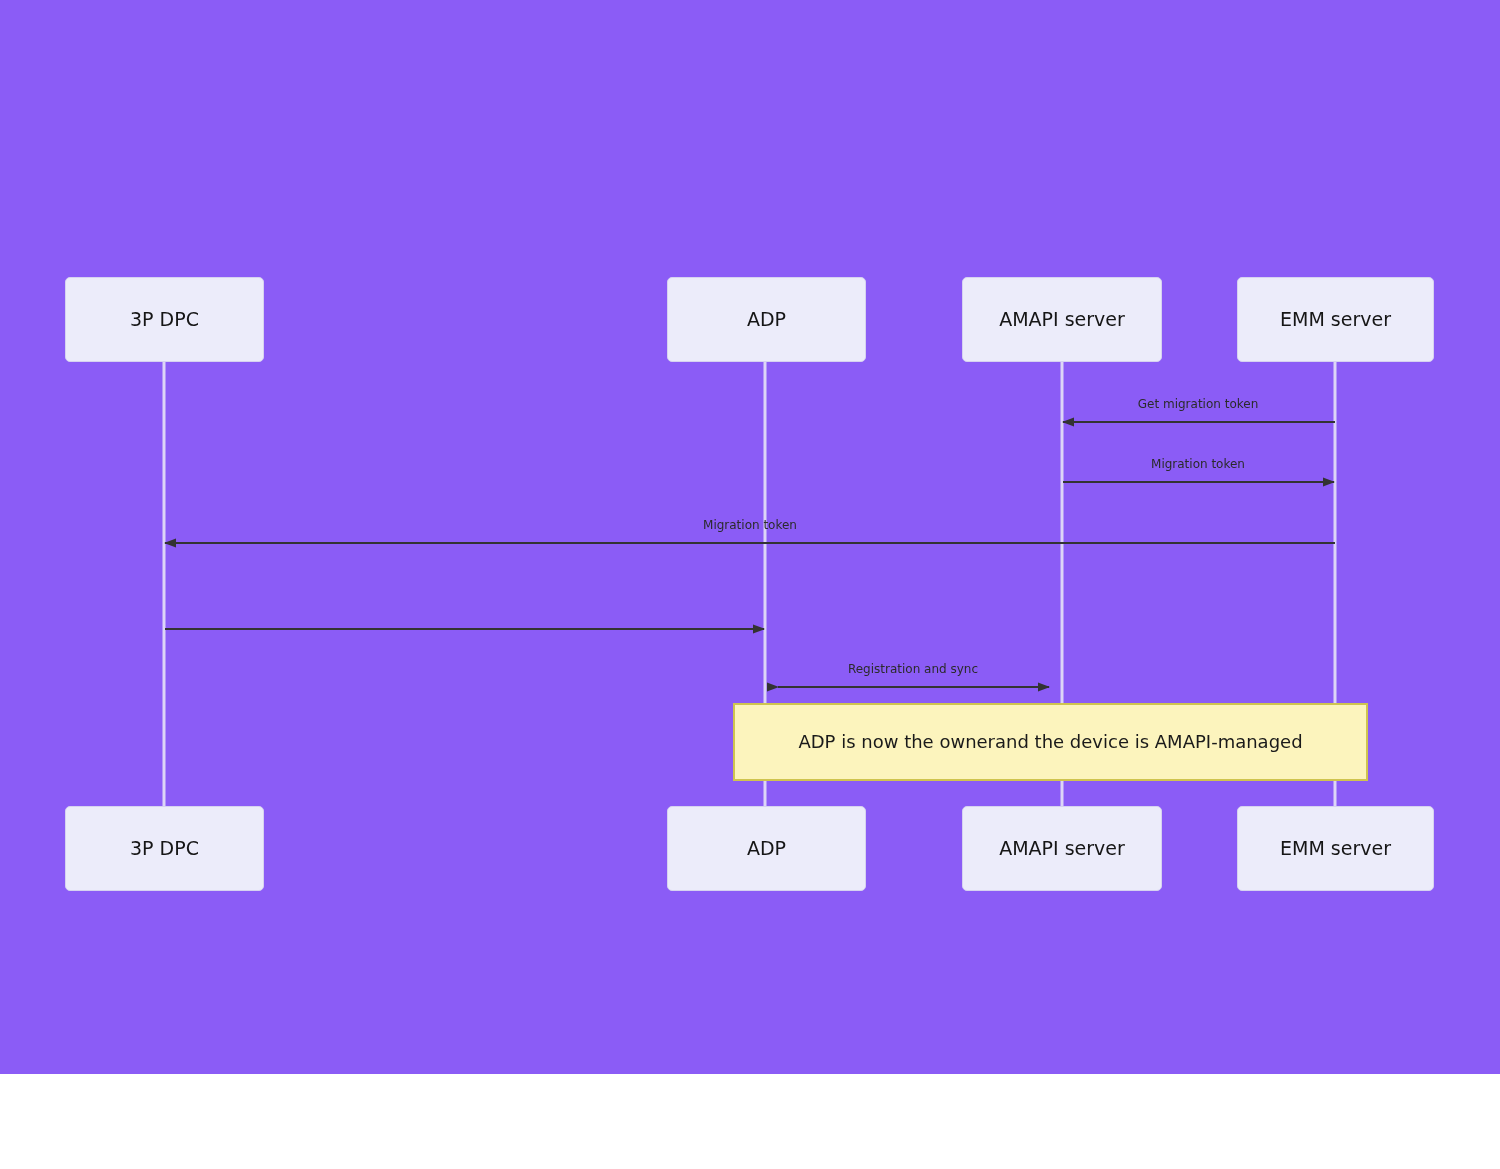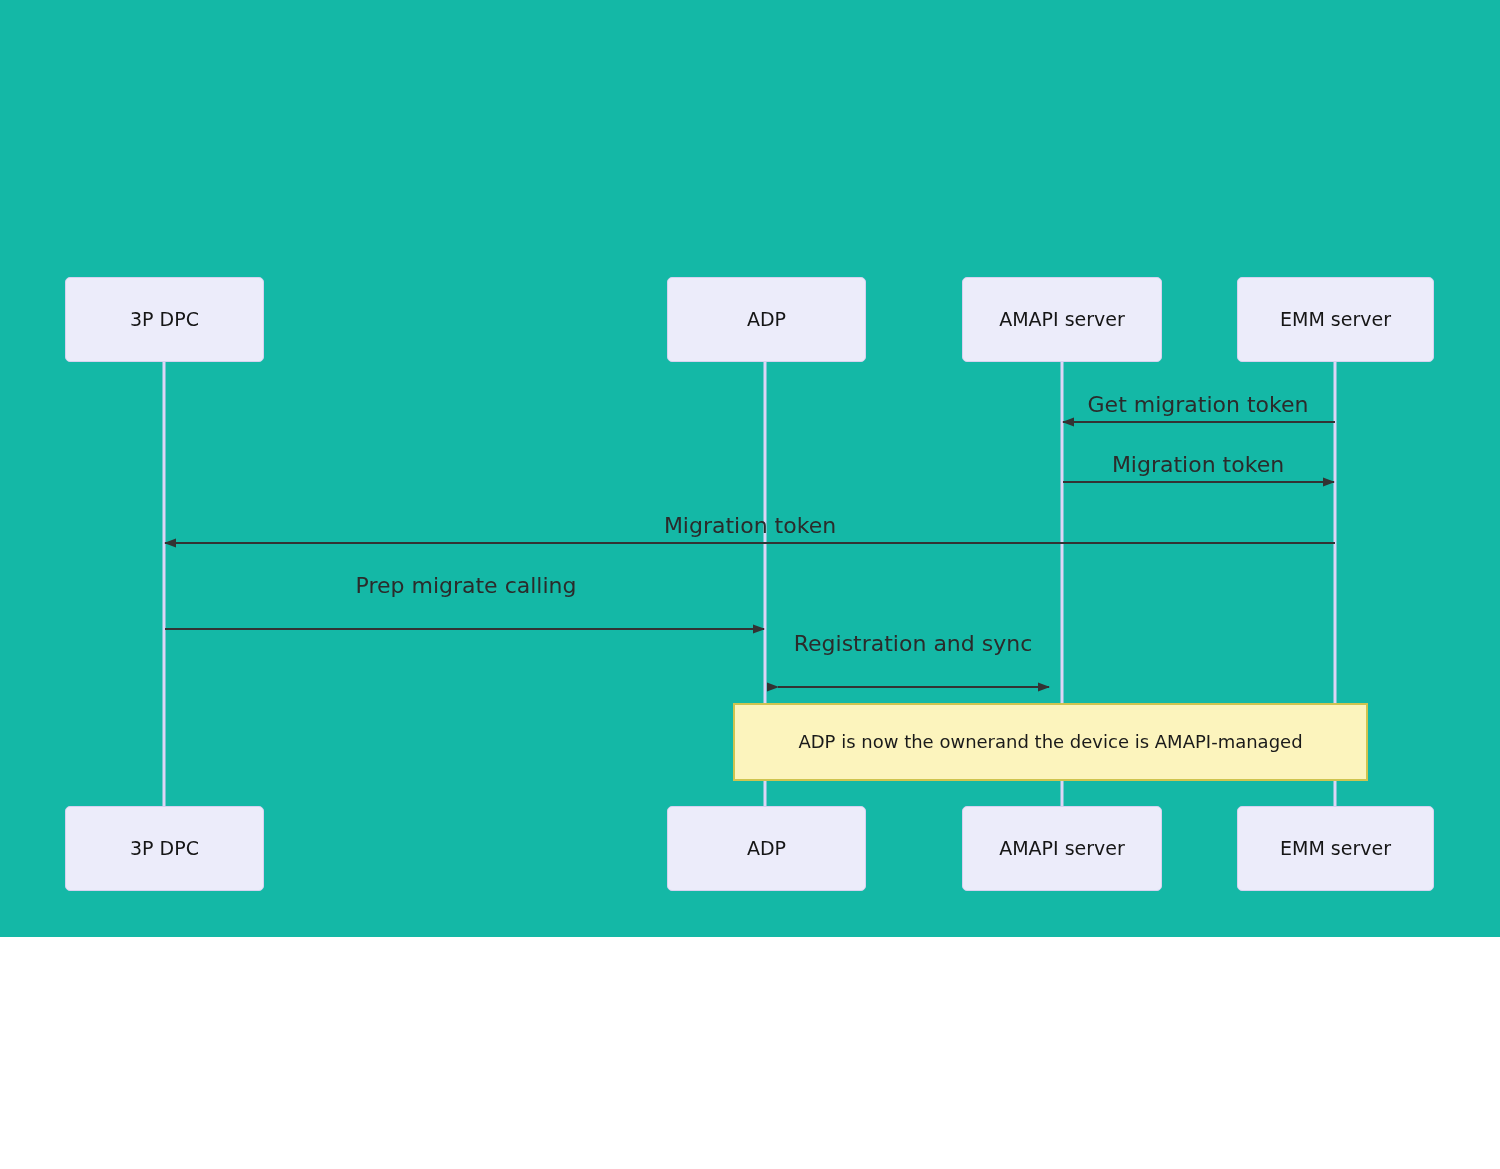--- a/index.html
+++ b/index.html
@@ -9,22 +9,22 @@
   }
   body {
     width: 1500px;
     height: 1169px;
     font-family: "DejaVu Sans", "Liberation Sans", sans-serif;
     overflow: hidden;
   }
   #diagram {
     position: relative;
     width: 1500px;
-    height: 937px;
-    background: #14b8a6;
+    height: 1074px;
+    background: #8b5cf6;
   }
   .svg-layer {
     position: absolute;
     left: 0;
     top: 0;
     width: 1500px;
     height: 1169px;
   }
   .participant-box {
     position: absolute;
@@ -39,21 +39,21 @@
   .participant-label {
     font-size: 19px;
     color: #161616;
     font-family: "DejaVu Sans", "Liberation Sans", sans-serif;
     line-height: 1;
     text-align: center;
     white-space: nowrap;
   }
   .msg-label {
     position: absolute;
-    font-size: 22px;
+    font-size: 12px;
     color: #2b2b2b;
     text-align: center;
     white-space: nowrap;
     line-height: 25px;
     transform: translateX(-50%);
     font-family: "DejaVu Sans", "Liberation Sans", sans-serif;
   }
   .note-box {
     position: absolute;
     box-sizing: border-box;
@@ -134,23 +134,22 @@
       <div class="msg-label" style="left: 1198px; top: 392px;">
         <div>Get migration token</div>
       </div>
       <div class="msg-label" style="left: 1198px; top: 452px;">
         <div>Migration token</div>
       </div>
       <div class="msg-label" style="left: 750px; top: 513px;">
         <div>Migration token</div>
       </div>
       <div class="msg-label" style="left: 466px; top: 573px;">
-        <div>Prep migrate calling</div>
       </div>
-      <div class="msg-label" style="left: 913px; top: 631px;">
+      <div class="msg-label" style="left: 913px; top: 657px;">
         <div>Registration and sync</div>
       </div>
     </div>
   <div id="notes">
       <div class="note-box" style="left: 733px; top: 703px; width: 635px; height: 78px;">
         <div class="note-line">ADP is now the owner</div>
         <div class="note-line">and the device is AMAPI-managed</div>
       </div>
     </div>
 

